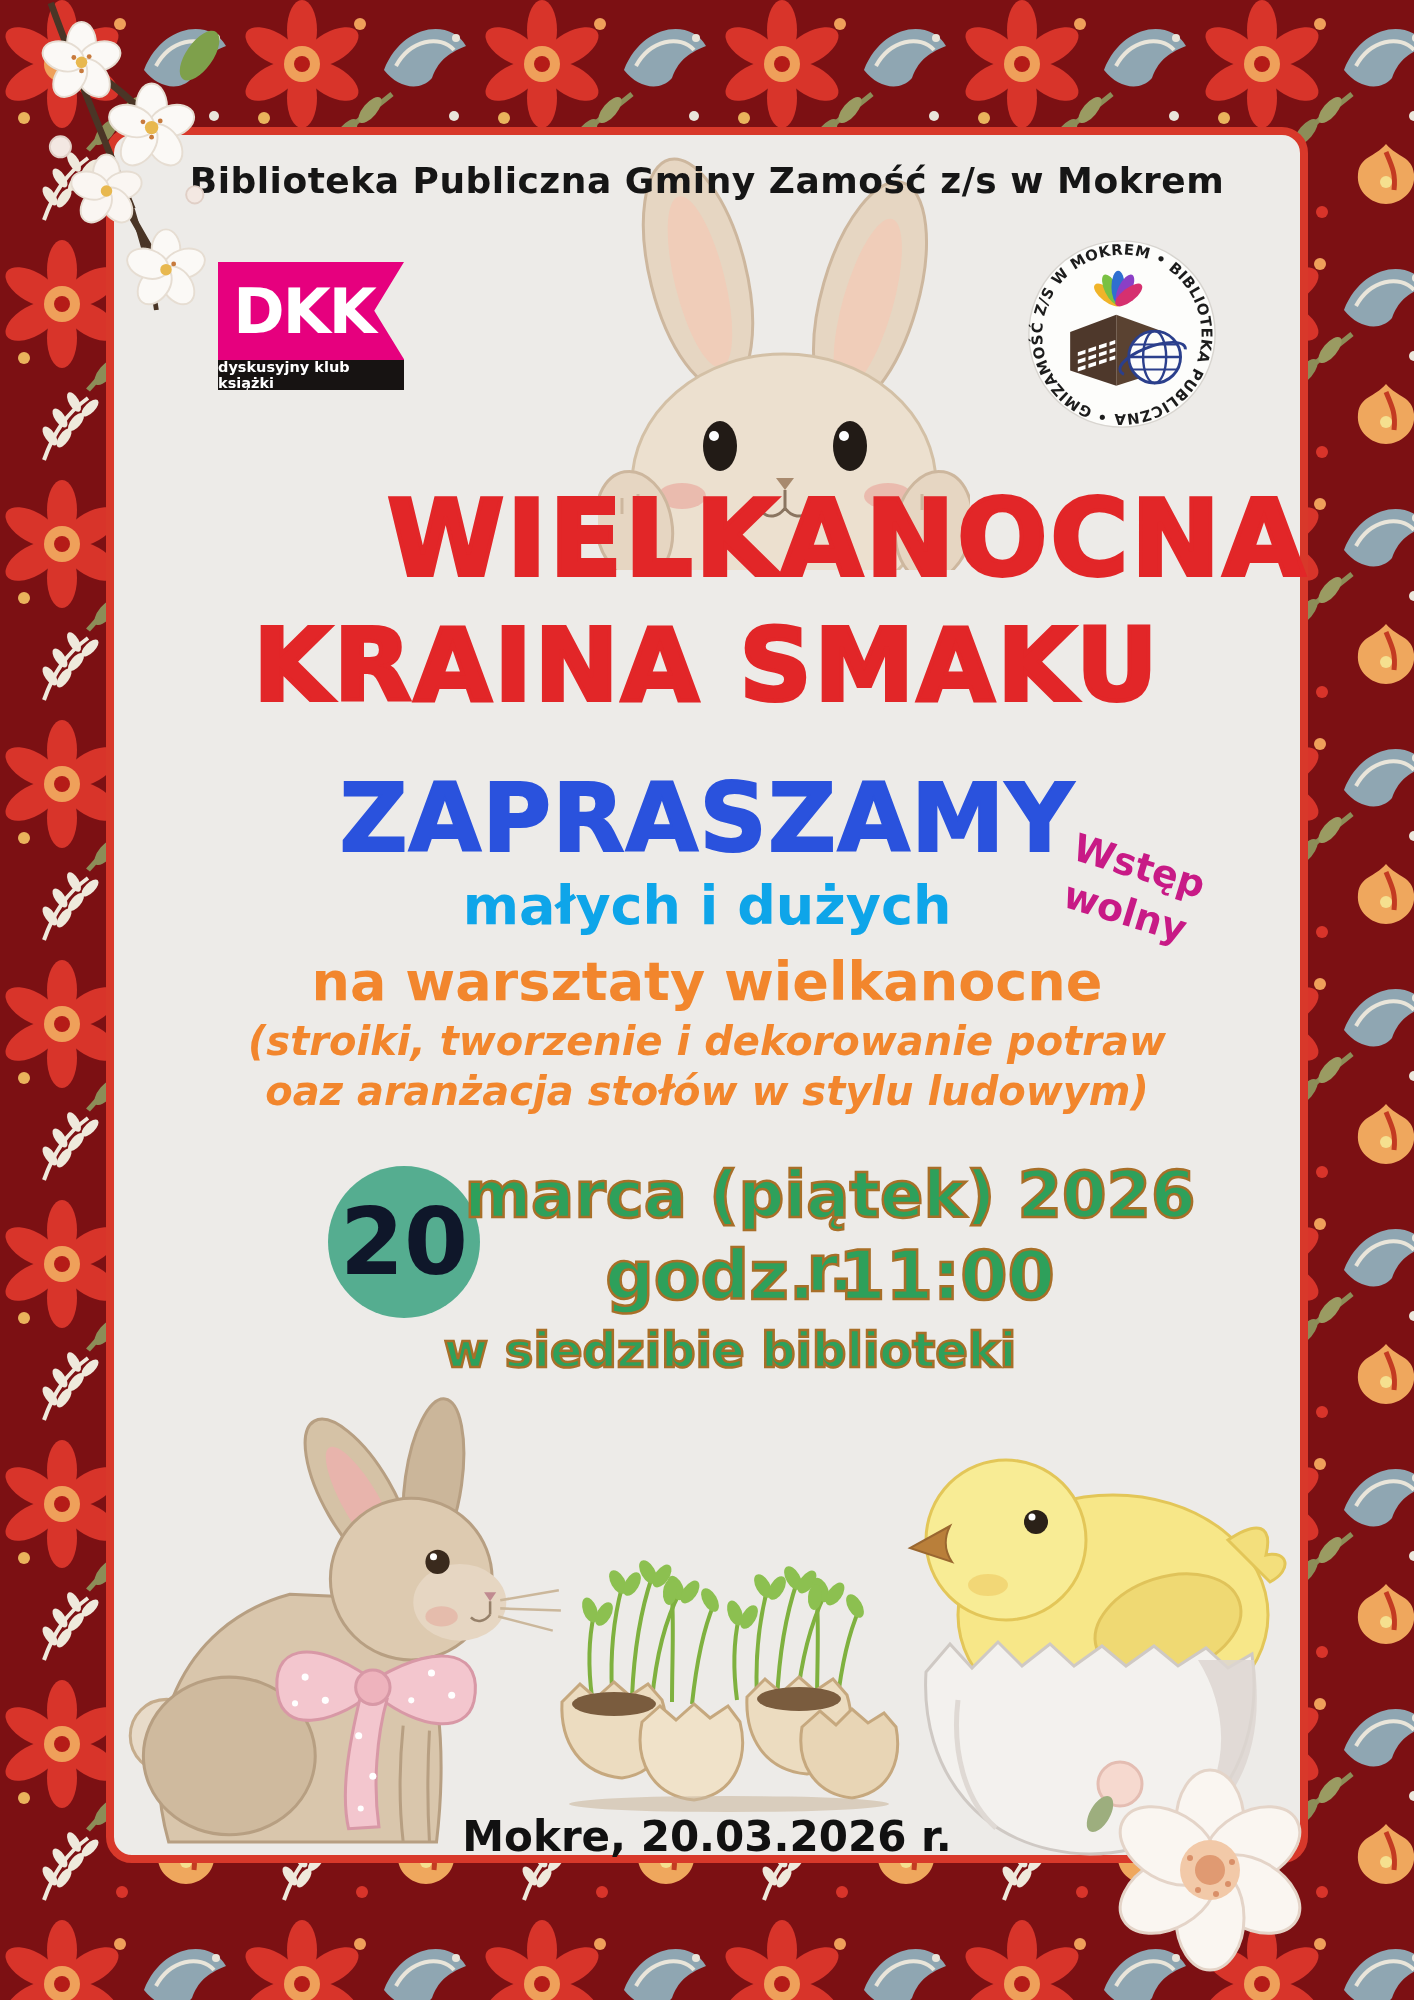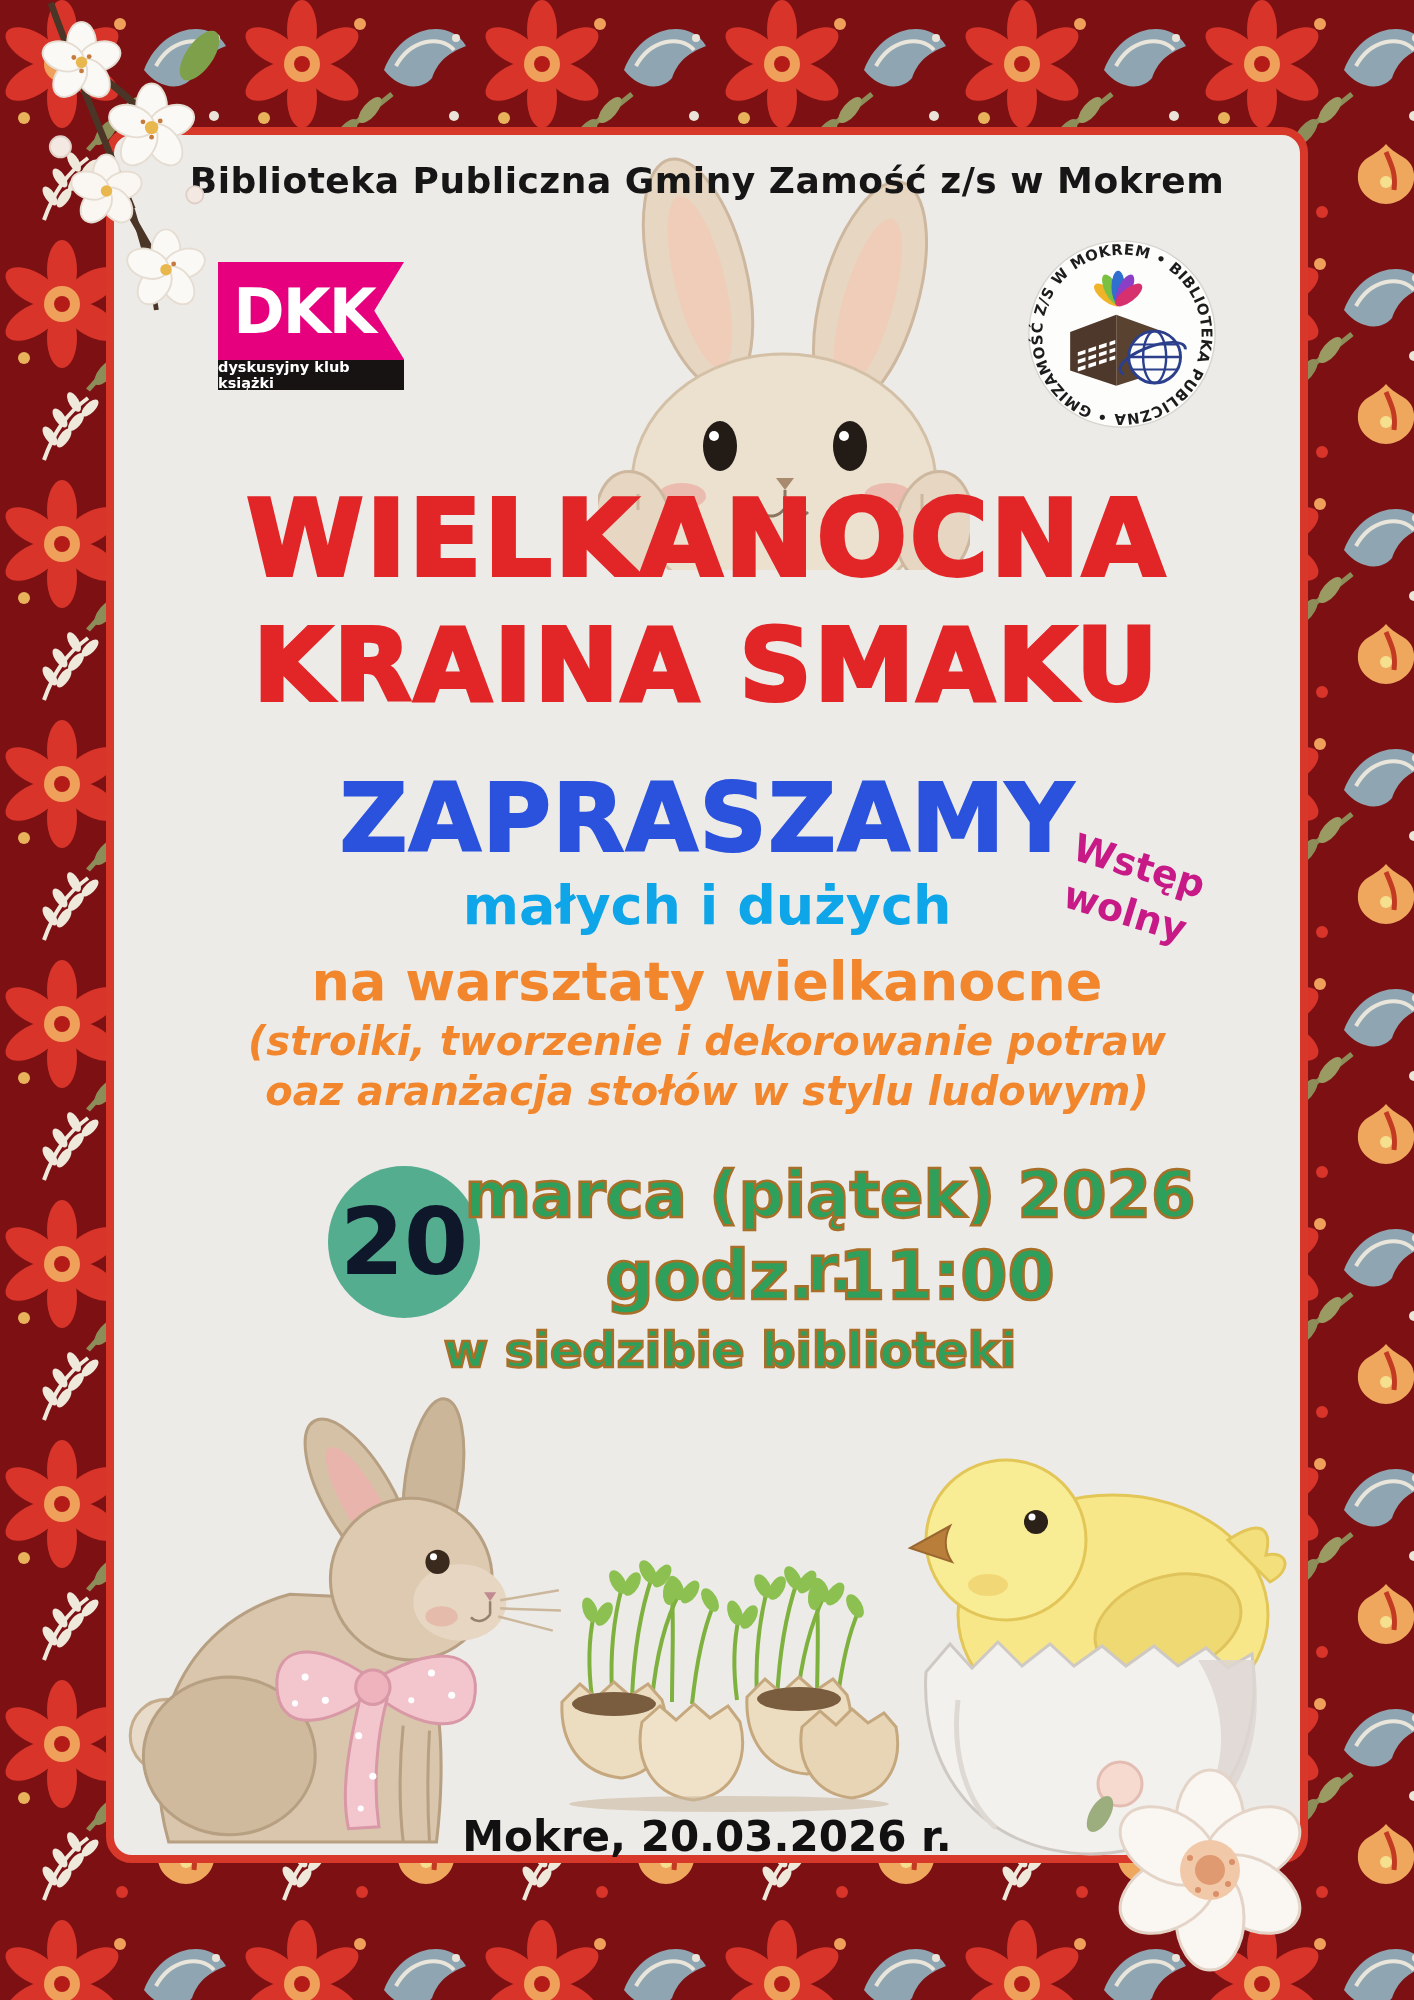--- a/index.html
+++ b/index.html
@@ -11,21 +11,21 @@
   .bg-svg{position:absolute;left:0;top:0;width:1414px;height:2000px;z-index:0;}
   .panel{
     position:absolute;left:106px;top:127px;width:1202px;height:1736px;
     box-sizing:border-box;background:#edebe8;border:8px solid #d8382a;border-radius:26px;
     z-index:1;
   }
   .abs{position:absolute;}
   .center-line{position:absolute;left:106px;width:1202px;text-align:center;z-index:4;}
   .header-line{top:160px;font-size:36px;font-weight:700;color:#161616;letter-spacing:.5px;}
   .title-line{color:#e22628;font-weight:800;-webkit-text-stroke:4px #e22628;letter-spacing:3px;line-height:1;}
-  .title1{top:486px;font-size:106px;}
+  .title1{top:486px;font-size:106px;text-align:right;}
   .title2{top:616px;font-size:100px;}
   .invite-heading{top:764px;font-size:94px;font-weight:800;color:#2a52dd;-webkit-text-stroke:2px #2a52dd;letter-spacing:1px;}
   .invite-audience{top:874px;font-size:54px;font-weight:800;color:#0ea5e9;}
   .invite-event{top:950px;font-size:54px;font-weight:800;color:#f2862d;}
   .invite-details{font-size:40px;font-weight:700;font-style:italic;color:#f2862d;}
   .det1{top:1018px;} .det2{top:1068px;}
   .badge{
     left:1032px;top:842px;width:200px;z-index:4;text-align:center;
     transform:rotate(17deg);color:#c81a86;font-size:38px;font-weight:800;line-height:1.25;
   }

